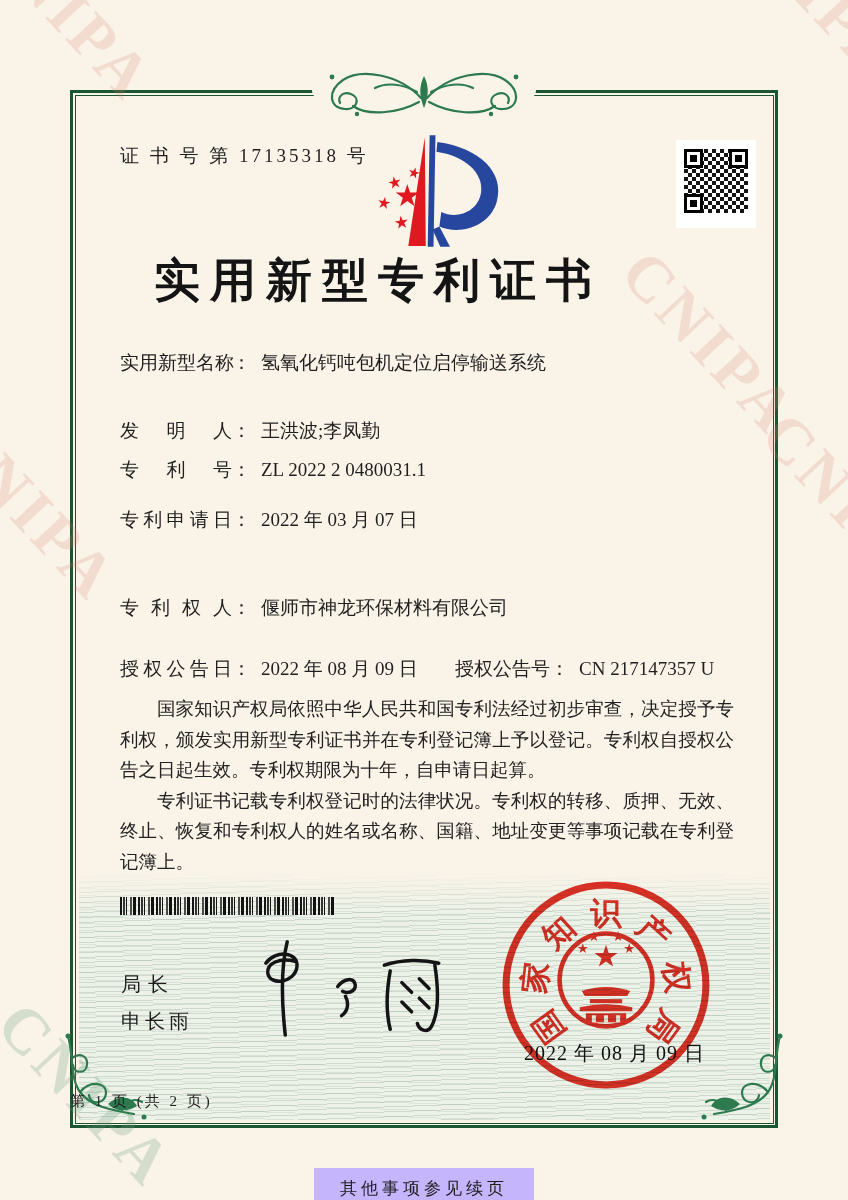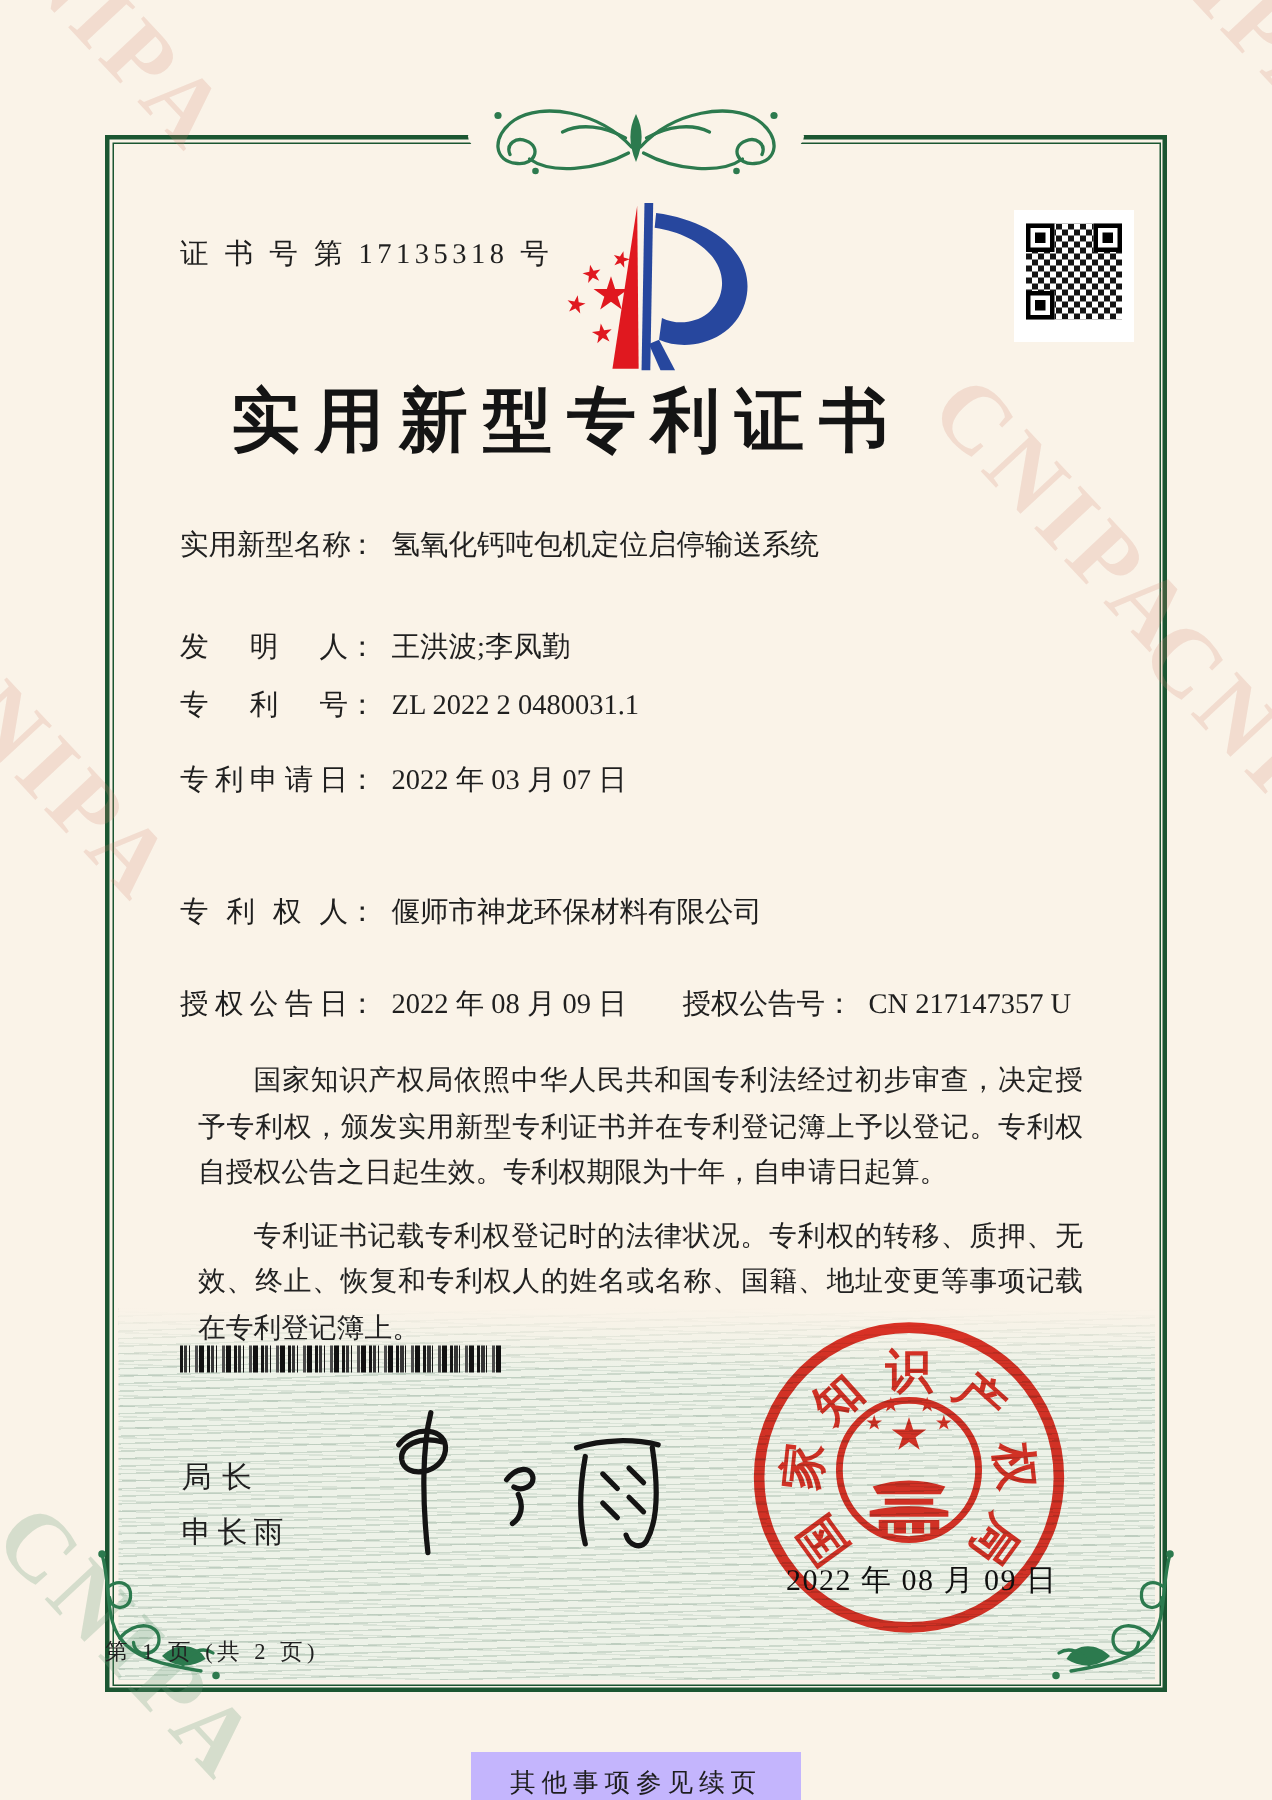--- a/index.html
+++ b/index.html
@@ -45,21 +45,21 @@
     content:"";position:absolute;left:0;right:0;top:0;height:42px;
     background:linear-gradient(#faf3e8, rgba(250,243,232,0));
   }
 
   .ornament{position:absolute;z-index:2;}
   .orn-top{left:299px;top:62px;}
   .orn-bl{left:62px;top:1030px;}
   .orn-br{left:691px;top:1030px;transform:scaleX(-1);}
 
   
-  .cert-no{position:absolute;left:120px;top:156px;z-index:2;font-size:19px;letter-spacing:3px;}
+  .cert-no{position:absolute;left:120px;top:143px;z-index:2;font-size:19px;letter-spacing:3px;}
   .logo{position:absolute;left:352px;top:132px;z-index:2;}
   .qr{position:absolute;left:676px;top:140px;width:80px;height:88px;background:#fff;z-index:2;}
   .qr-pat{
     position:absolute;left:8px;top:9px;width:64px;height:64px;
     background:repeating-conic-gradient(#141414 0% 25%, #fff 25% 50%);
     background-size:8px 8px;
   }
   .qr-f{position:absolute;width:13px;height:13px;border:3px solid #000;background:#fff;}
   .qr-f::after{content:"";position:absolute;left:3px;top:3px;width:7px;height:7px;background:#000;}
   .qr-f.tl{left:0;top:0;} .qr-f.tr{right:0;top:0;} .qr-f.bl{left:0;bottom:0;}
@@ -72,21 +72,21 @@
   
   .row{position:absolute;left:120px;width:616px;z-index:2;font-size:19px;white-space:nowrap;}
   .jlabel{display:inline-block;width:112px;text-align:justify;text-align-last:justify;}
   .colon{margin-right:10px;}
   .r1{top:350px;} .r2{top:418px;} .r3{top:457px;} .r4{top:507px;} .r5{top:557px;margin-top:38px;} .r6{top:607px;} .r7{top:656px;}
   .grant-right{position:absolute;left:335px;top:0;white-space:nowrap;}
 
   
   .body-text{position:absolute;left:120px;top:694px;width:614px;z-index:2;}
   .body-text p{
-    margin:12px;font-size:18.5px;line-height:30.5px;text-align:justify;text-indent:2em;color:#222;
+    margin:0;font-size:18.5px;line-height:30.5px;text-align:justify;text-indent:2em;color:#222;
   }
 
   
   .barcode{
     position:absolute;left:120px;top:897px;width:214px;height:18px;z-index:2;
     background:repeating-linear-gradient(90deg,
       #151515 0 2px, rgba(0,0,0,0) 2px 3px,
       #333 3px 5px, rgba(0,0,0,0) 5px 6px,
       #151515 6px 7px, rgba(0,0,0,0) 7px 10px,
       #4a4a4a 10px 12px, rgba(0,0,0,0) 12px 13px,

